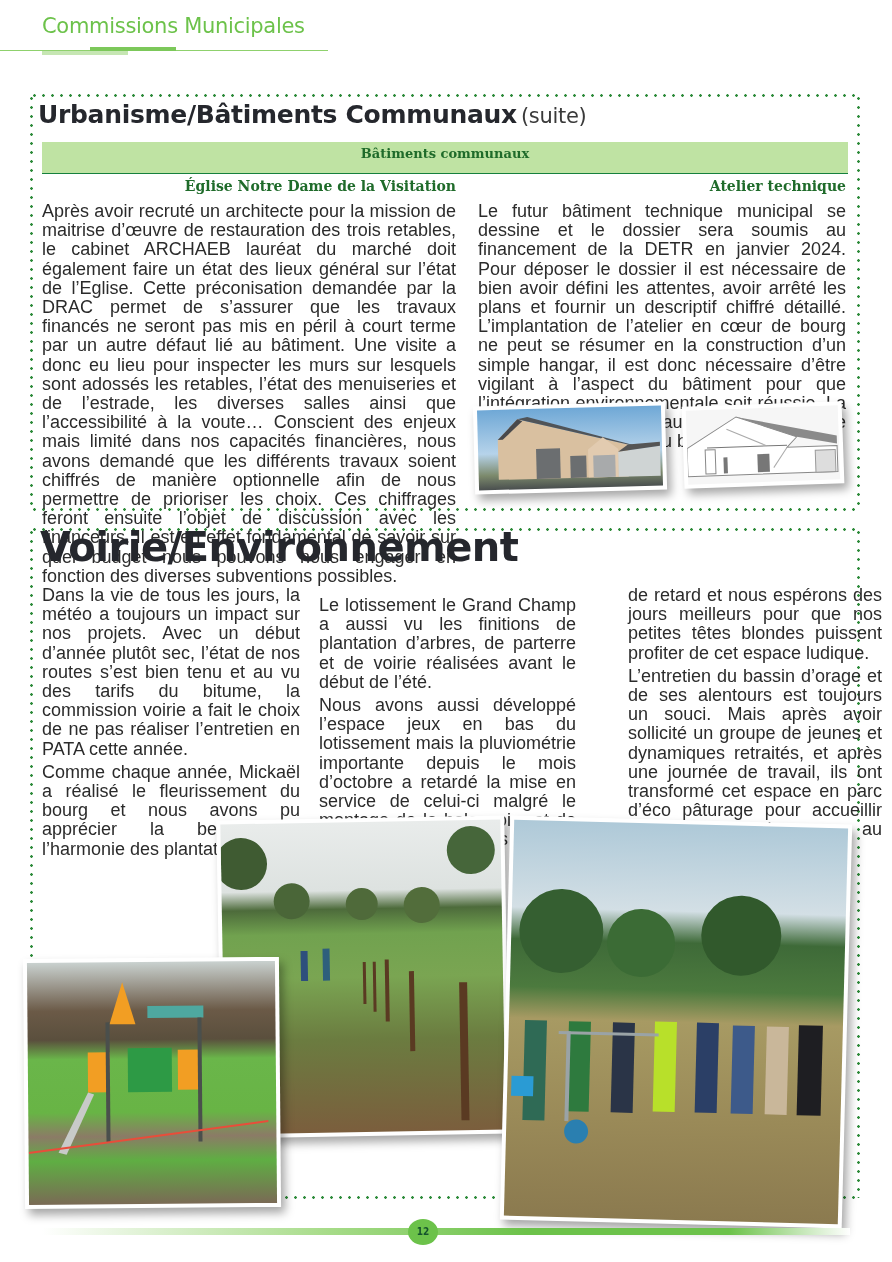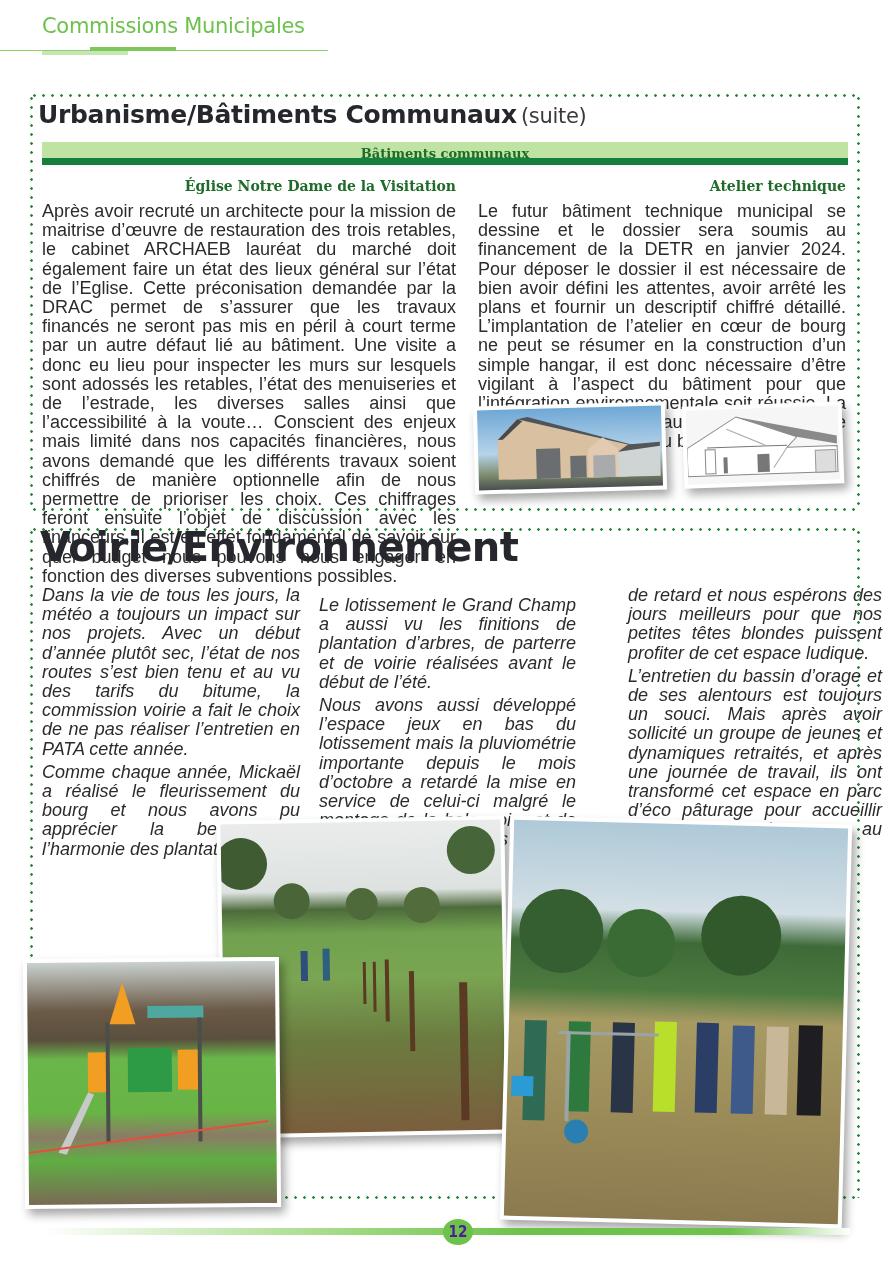--- a/index.html
+++ b/index.html
@@ -12,34 +12,34 @@
   .hdr-bar1 { position: absolute; left: 90px; top: 47px; width: 86px; height: 4px; background: #7cc85a; }
   .hdr-bar2 { position: absolute; left: 42px; top: 51px; width: 86px; height: 4px; background: #c6e6b3; }
   .dot-h { position: absolute; height: 3px; background-image: radial-gradient(circle, #2e8b3a 1.2px, transparent 1.5px); background-size: 9px 3px; background-repeat: repeat-x; }
   .dot-v { position: absolute; width: 3px; background-image: radial-gradient(circle, #2e8b3a 1.2px, transparent 1.5px); background-size: 3px 9px; background-repeat: repeat-y; }
 
   .sec-title { position: absolute; font-family: "DejaVu Sans", sans-serif; font-weight: bold; color: #25272d; }
   .sec1-title { left: 38px; top: 100px; font-size: 25px; letter-spacing: -0.3px; }
   .sec1-suite { font-weight: normal; font-size: 21px; color: #3a3a3a; margin-left: 4px; }
   .sec2-title { left: 40px; top: 524px; font-size: 40px; letter-spacing: -0.5px; }
 
-  .subbar { position: absolute; left: 42px; top: 142px; width: 806px; height: 23px; background: #bfe3a3; border-bottom: 7px solid #15803d; text-align: center; font-family: "DejaVu Serif", serif; font-weight: bold; font-size: 13px; color: #1f6b2a; line-height: 23px; }
+  .subbar { position: absolute; left: 42px; top: 142px; width: 806px; height: 32px; background: #bfe3a3; border-bottom: 1px solid #15803d; text-align: center; font-family: "DejaVu Serif", serif; font-weight: bold; font-size: 13px; color: #1f6b2a; line-height: 23px; }
 
   .col-head { position: absolute; font-family: "DejaVu Serif", serif; font-weight: bold; font-size: 14px; color: #1f6b2a; text-align: right; }
 
   .para { position: absolute; font-size: 18px; line-height: 19.2px; text-align: justify; color: #2b2b2b; }
-  .para p { margin-bottom: 4px; font-style: italic; }
+  .para p { margin-bottom: 4px; }
 
   
   .photo { position: absolute; background: #fff; padding: 4px; box-shadow: 4px 6px 10px rgba(0,0,0,0.35); }
   .photo .inner { width: 100%; height: 100%; position: relative; overflow: hidden; }
 
   
   .foot-bar { position: absolute; left: 42px; top: 1228px; width: 808px; height: 7px; background: linear-gradient(to right, #ffffff 0%, #a8dc8a 35%, #6cc24a 60%, #6cc24a 85%, #ffffff 100%); }
-  .page-num { position: absolute; left: 443px; top: 1219px; width: 30px; height: 26px; border-radius: 50%; background: #6cc24a; color: #4c1d95; font-weight: bold; font-size: 15px; text-align: center; line-height: 26px; font-family: "DejaVu Sans Condensed", "DejaVu Sans", sans-serif; }
+  .page-num { position: absolute; left: 408px; top: 1219px; width: 30px; height: 26px; border-radius: 50%; background: #6cc24a; color: #14532d; font-weight: bold; font-size: 10px; text-align: center; line-height: 26px; font-family: "DejaVu Sans Condensed", "DejaVu Sans", sans-serif; }
 </style>
 </head>
 <body>
 
 <div class="hdr-title">Commissions Municipales</div>
 <div class="hdr-line"></div>
 <div class="hdr-bar1"></div>
 <div class="hdr-bar2"></div>
 
 <div class="dot-h" style="left:30px; top:94px; width:830px;"></div>

